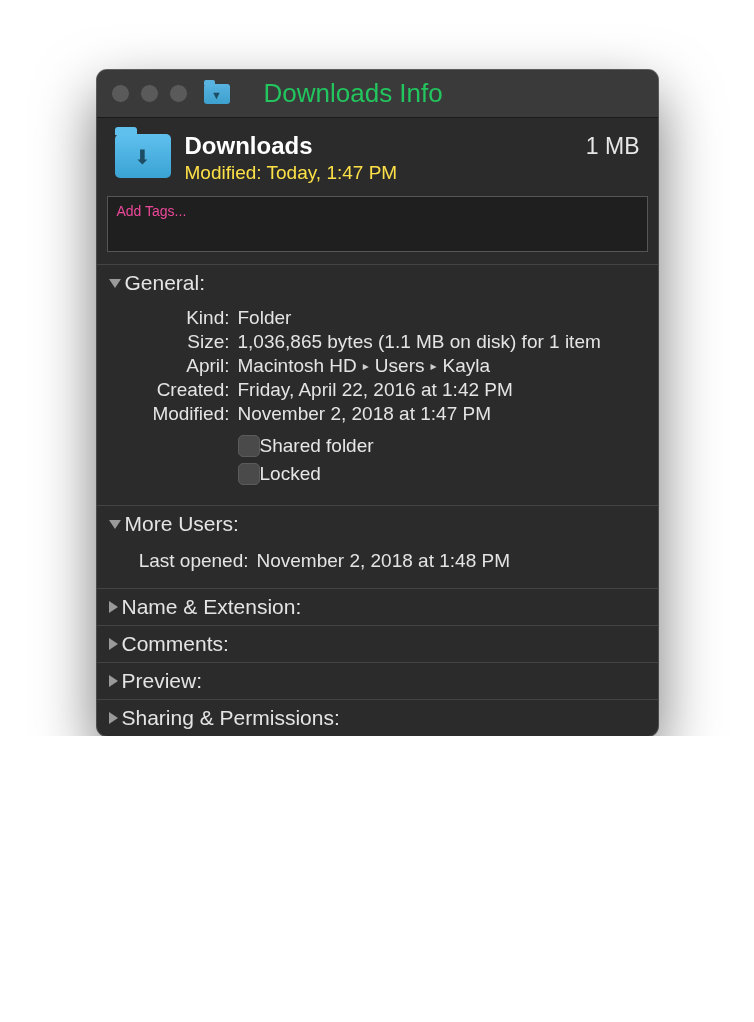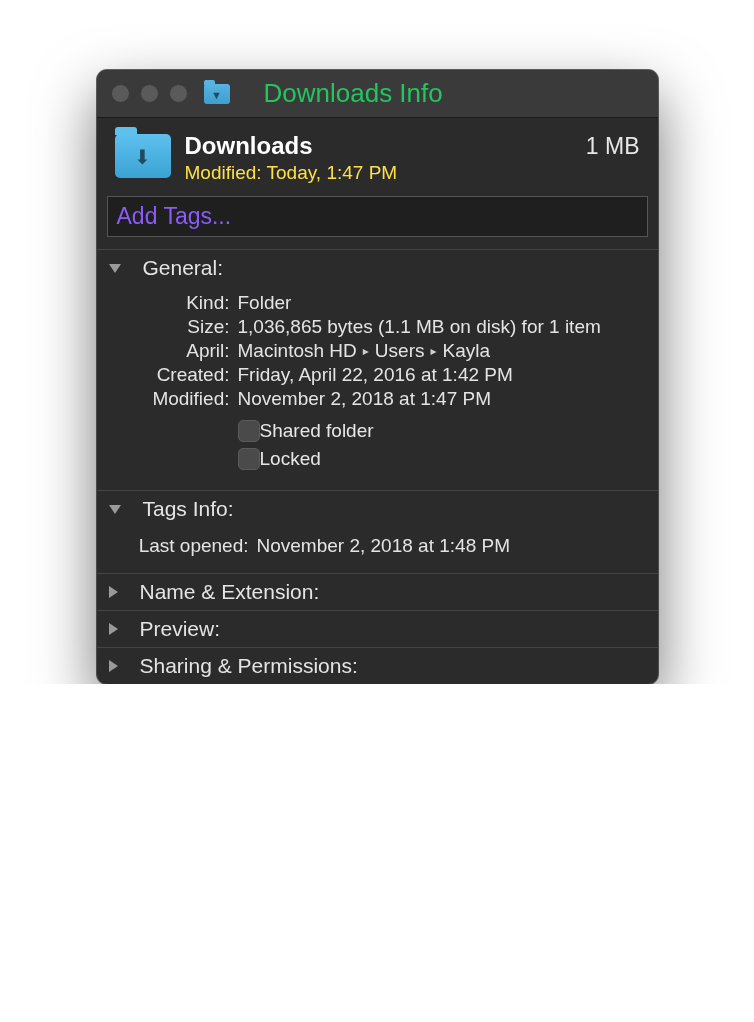--- a/index.html
+++ b/index.html
@@ -60,32 +60,32 @@
   .big-folder .dl-glyph{font-size:20px;color:#1c4d63;}
   .header-text{flex:1;}
   .header-title{font-size:24px;font-weight:700;color:#fff;}
   .header-sub{color:#fde047;font-size:19px;margin-top:2px;}
   .header-size{font-size:23px;color:#e7e7e7;margin-top:1px;}
   
   .tags-wrap{padding:0 10px 12px 10px;}
   .tags-field{
     border:1px solid #555;
     background:#1f1f1f;
-    height:41px;
+    height:56px;
     padding:6px 9px;
-    color:#8b5cf6;
-    font-size:23px;
+    color:#ec4899;
+    font-size:14px;
     box-sizing:border-box;
   }
   
   .section{
     border-top:1px solid #444;
   }
   .section-header{
-    display:flex;align-items:center;gap:22px;
+    display:flex;align-items:center;gap:4px;
     padding:6px 12px;
     cursor:default;
     user-select:none;
   }
   .disclosure{
     width:0;height:0;display:inline-block;
     border-left:6px solid transparent;
     border-right:6px solid transparent;
     border-top:9px solid #9a9a9a;
     transform-origin:center;
@@ -188,37 +188,43 @@
           <div class="checkbox"></div>
           <div>Locked</div>
         </div>
       </div>
     </div>
   </div>
 
   <div class="section">
     <div class="section-header">
       <span class="disclosure"></span>
-      <span class="section-title">Tags Info:</span>
+      <span class="section-title">More Users:</span>
     </div>
     <div class="more-body">
       <div class="kv" style="margin-left:-6px;">
         <div class="k" style="width:140px;">Last opened:</div>
         <div class="v">November 2, 2018 at 1:48 PM</div>
       </div>
     </div>
   </div>
 
   <div class="section">
     <div class="section-header">
       <span class="disclosure closed"></span>
       <span class="section-title">Name &amp; Extension:</span>
     </div>
   </div>
 
+  <div class="section">
+    <div class="section-header">
+      <span class="disclosure closed"></span>
+      <span class="section-title">Comments:</span>
+    </div>
+  </div>
 
   <div class="section">
     <div class="section-header">
       <span class="disclosure closed"></span>
       <span class="section-title">Preview:</span>
     </div>
   </div>
 
   <div class="section">
     <div class="section-header">

